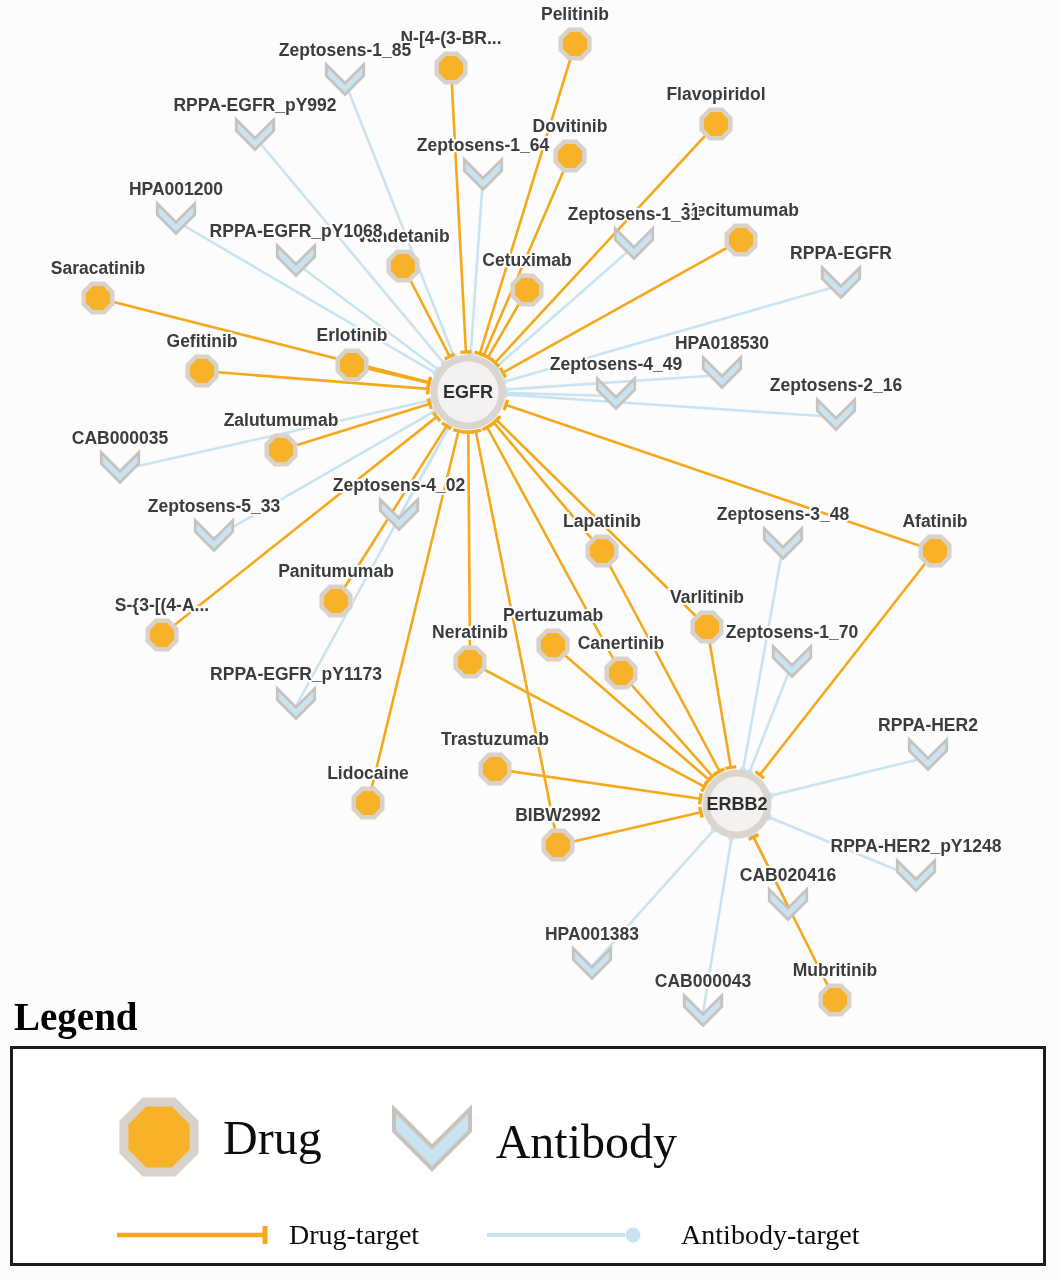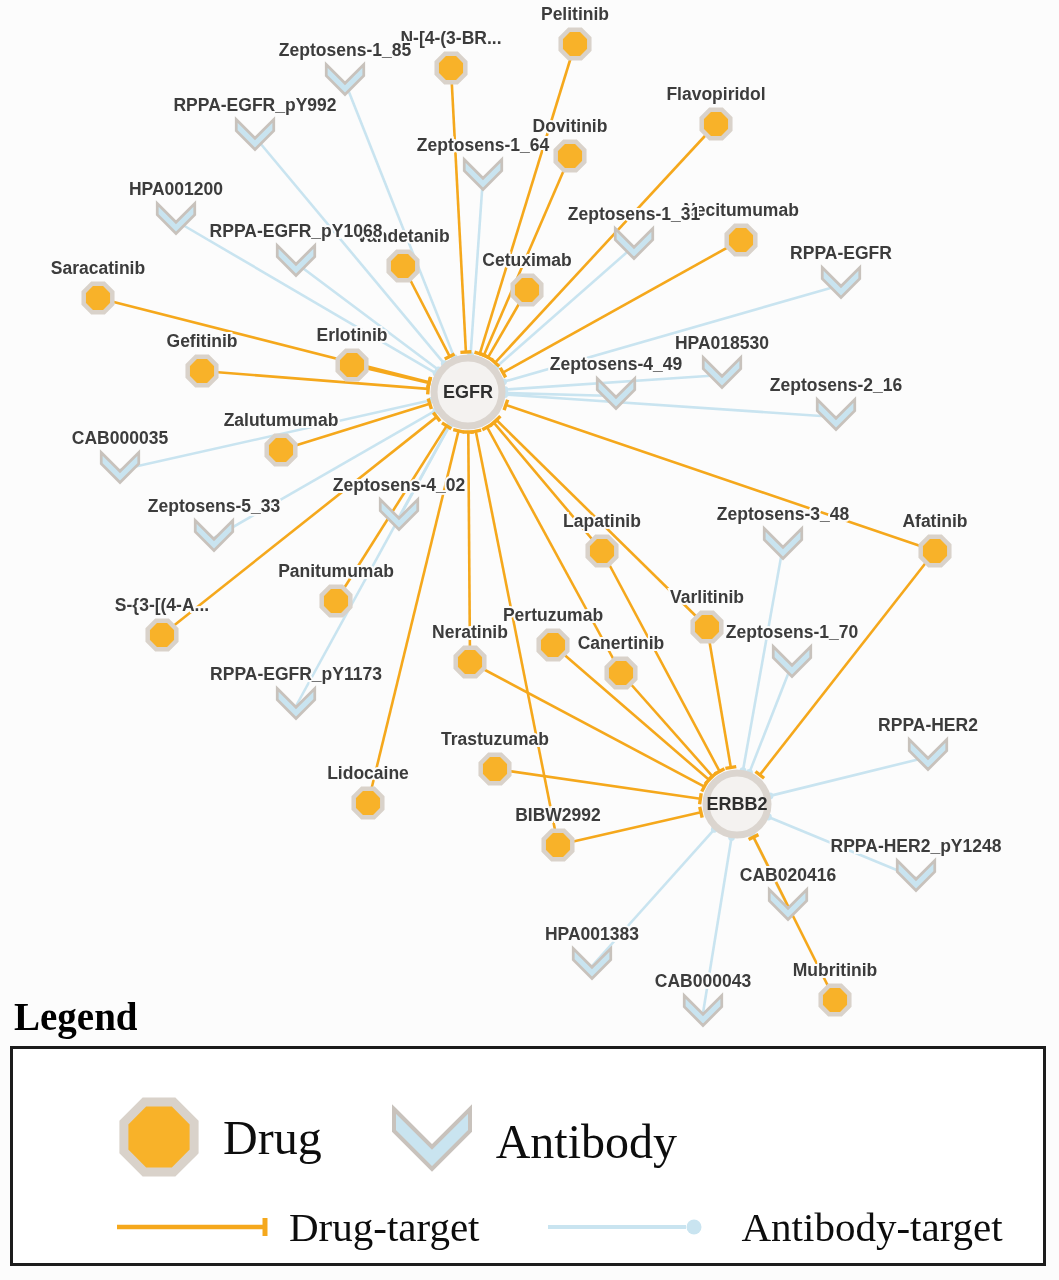--- a/index.html
+++ b/index.html
@@ -29,21 +29,21 @@
   .legend-row{display:flex;align-items:flex-end;}
   .legend-row.shapes{height:122px;padding-left:98px;}
   .legend-item{display:flex;align-items:center;}
   .legend-item .icon{flex:0 0 auto;}
   .legend-label{
     font-family:"Liberation Serif",serif;font-size:48px;color:#0D0D0D;
     margin-left:16px;white-space:nowrap;
   }
   .legend-row.edges{height:62px;padding-left:102px;margin-top:4px;}
   .edge-label{
-    font-family:"Liberation Serif",serif;font-size:41px;color:#0D0D0D;
+    font-family:"Liberation Serif",serif;font-size:28px;color:#0D0D0D;
     margin-left:12px;white-space:nowrap;
   }
   .gap-a{margin-left:82px;}
   .gap-b{margin-left:62px;}
   .gap-c{margin-left:66px;gap:22px;}
 </style>
 </head>
 <body>
 
 <svg id="net" width="1059" height="1040" viewBox="0 0 1059 1040">

